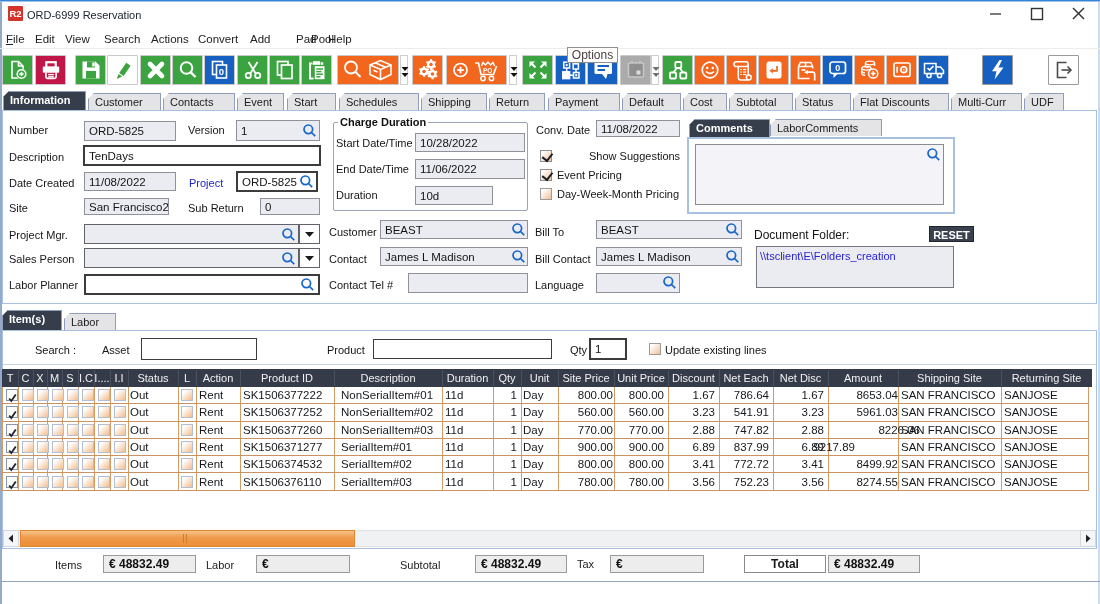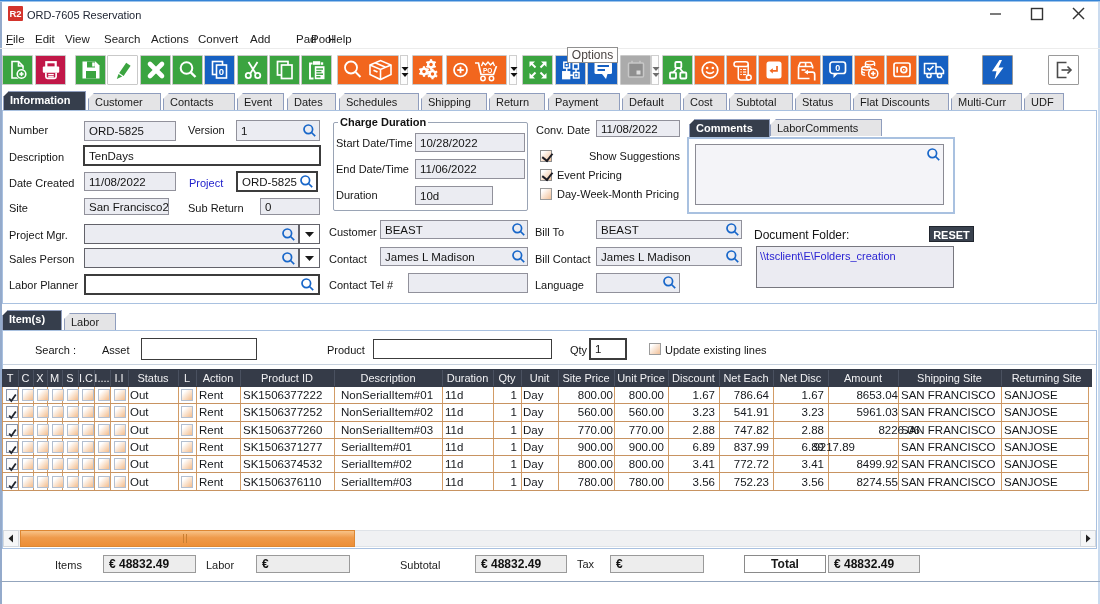--- a/index.html
+++ b/index.html
@@ -61,21 +61,21 @@
 </style>
 </head>
 <body>
 <div id="win">
   <div class="abs" style="left:0;top:0;width:1100px;height:1px;background:#3584d6"></div>
     <div class="abs" style="left:0;top:1px;width:1100px;height:1px;background:#9dc3ea"></div>
   <div class="abs" style="left:0;top:2px;width:2px;height:602px;background:#94aacb"></div>
   <div class="abs" style="left:1098px;top:2px;width:2px;height:602px;background:#cadbef"></div>
 
   <div class="abs" id="r2icon">R2</div>
-  <div class="abs" id="title">ORD-7605 Reservation</div>
+  <div class="abs" id="title">ORD-6999 Reservation</div>
   <svg class="abs" style="left:988px;top:6px" width="100" height="16">
     <line x1="2" y1="8" x2="13" y2="8" stroke="#333" stroke-width="1.3"></line>
     <rect x="43.5" y="2.5" width="11" height="11" fill="none" stroke="#333" stroke-width="1.4"></rect>
     <line x1="85" y1="2" x2="96" y2="13" stroke="#333" stroke-width="1.4"></line>
     <line x1="96" y1="2" x2="85" y2="13" stroke="#333" stroke-width="1.4"></line>
   </svg>
 
   <div class="abs menu" style="left:6px"><span style="text-decoration:underline">F</span>ile</div>
   <div class="abs menu" style="left:35px">Edit</div>
   <div class="abs menu" style="left:65px">View</div>
@@ -402,21 +402,21 @@
     </svg>
   </div>
   </div>
   <div class="abs" id="tooltip">Options</div>
 
   <div class="tabrow" style="top:91px;height:19px">
     <div class="tab active" style="left:3px;width:83px">Information</div>
     <div class="tab" style="left:88px;width:73px">Customer</div>
     <div class="tab" style="left:163px;width:72px">Contacts</div>
     <div class="tab" style="left:237px;width:47px">Event</div>
-    <div class="tab" style="left:287px;width:49px">Dates</div>
+    <div class="tab" style="left:287px;width:49px">Start</div>
     <div class="tab" style="left:339px;width:80px">Schedules</div>
     <div class="tab" style="left:421px;width:66px">Shipping</div>
     <div class="tab" style="left:489px;width:56px">Return</div>
     <div class="tab" style="left:548px;width:72px">Payment</div>
     <div class="tab" style="left:622px;width:59px">Default</div>
     <div class="tab" style="left:683px;width:44px">Cost</div>
     <div class="tab" style="left:729px;width:64px">Subtotal</div>
     <div class="tab" style="left:795px;width:56px">Status</div>
     <div class="tab" style="left:853px;width:96px">Flat Discounts</div>
     <div class="tab" style="left:951px;width:71px">Multi-Curr</div>

